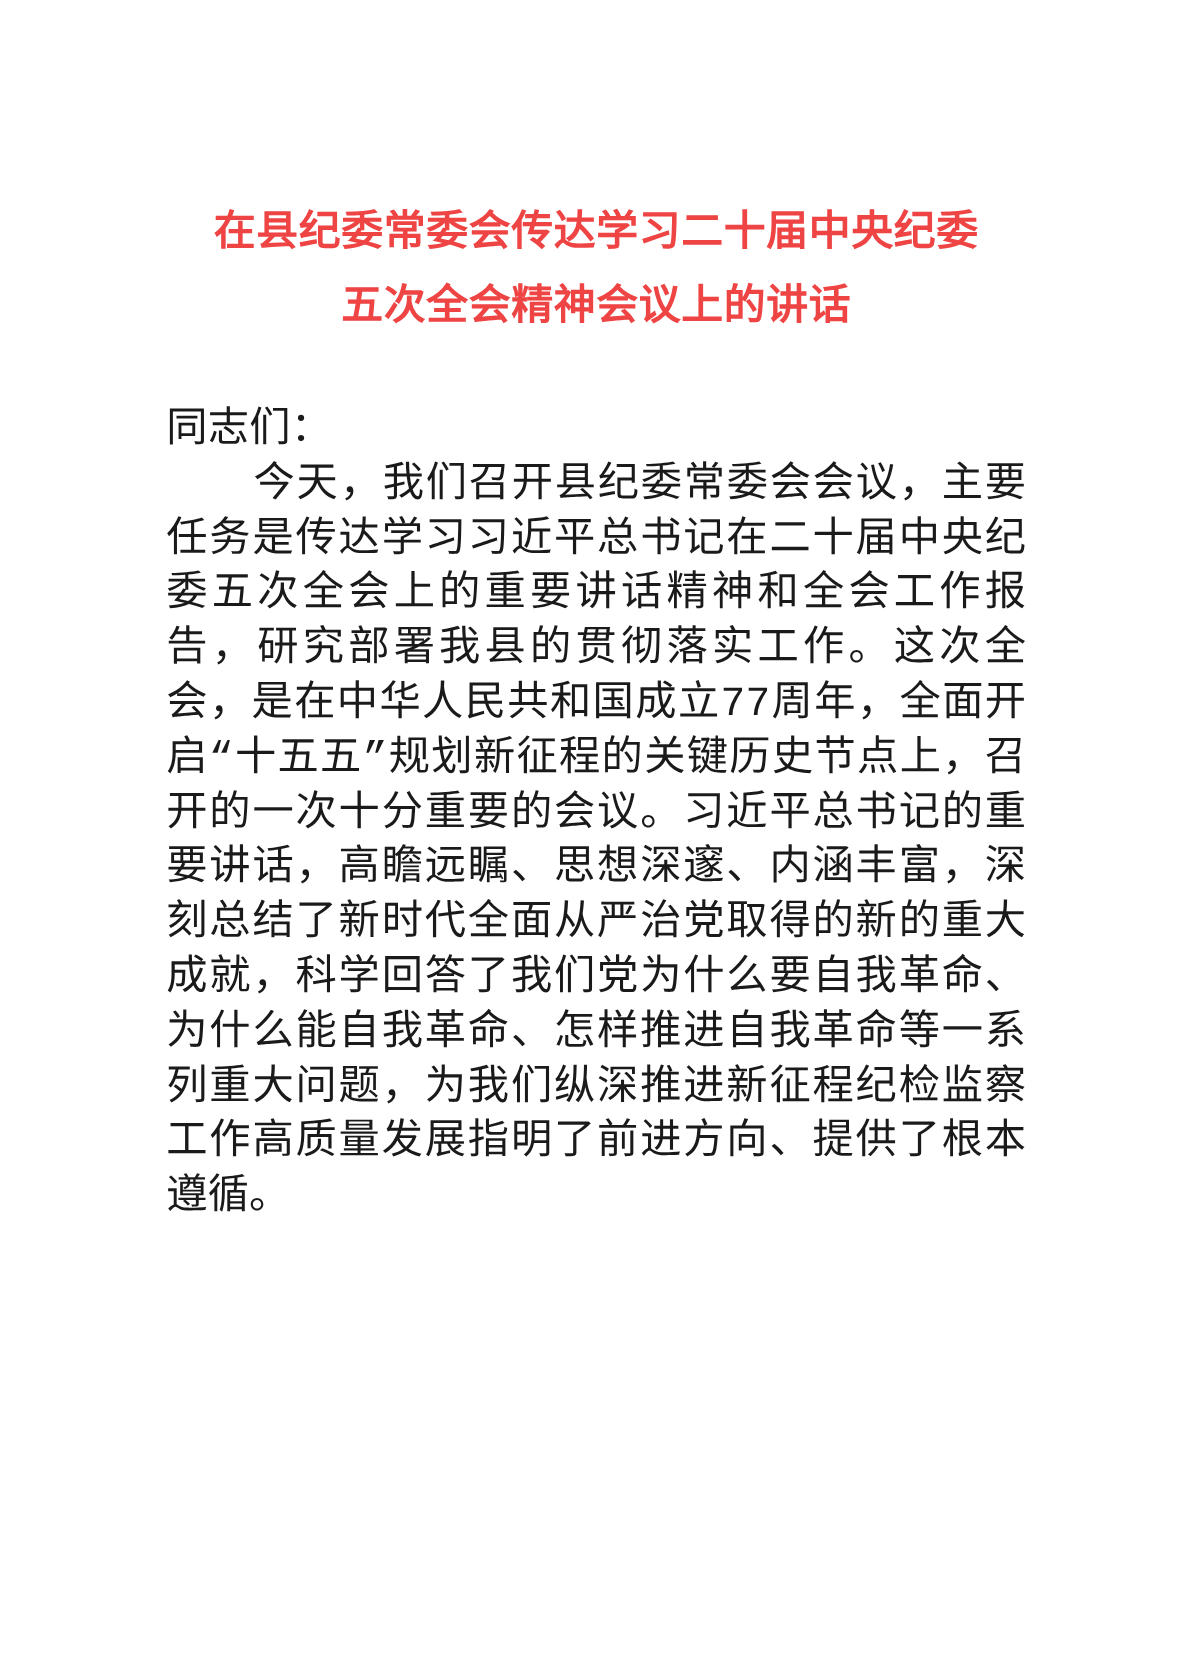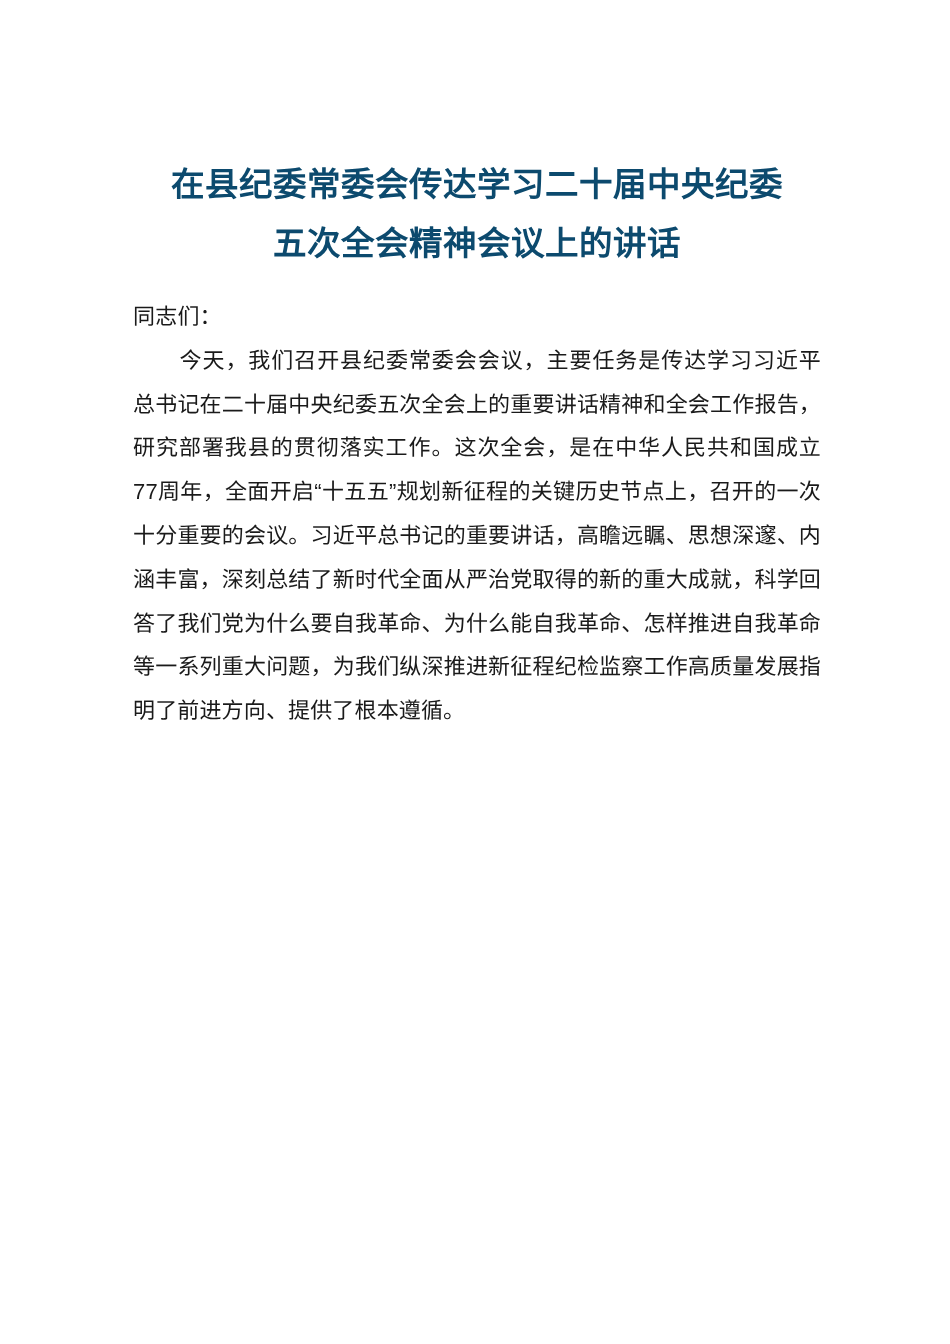--- a/index.html
+++ b/index.html
@@ -29,40 +29,40 @@
   
   .doc-title {
     margin: 0;
     padding: 0;
     padding-top: 158px;
     font-family: "DejaVu Serif", "Liberation Serif", serif;
     font-weight: 700;
     font-size: 33.5px;
     line-height: 54px;
     text-align: center;
-    color: #0c4a6e;
+    color: #ef4444;
     letter-spacing: 0.5px;
     width: 688px;
   }
 
   .title-line {
     display: block;
     white-space: nowrap;
   }
 
   .title-line-2 {
     margin-top: 5px;
     text-align: center;
   }
 
   
   .body-block {
-    margin-top: 24px;
-    font-family: Liberation Sans, sans-serif;
-    font-size: 22px;
+    margin-top: 52px;
+    font-family: Liberation Mono, monospace;
+    font-size: 33px;
     line-height: 43.8px;
     color: #1a1a1a;
     text-align: justify;
     text-justify: inter-character;
   }
 
   .salutation {
     margin: 0;
     padding: 0;
     white-space: nowrap;

